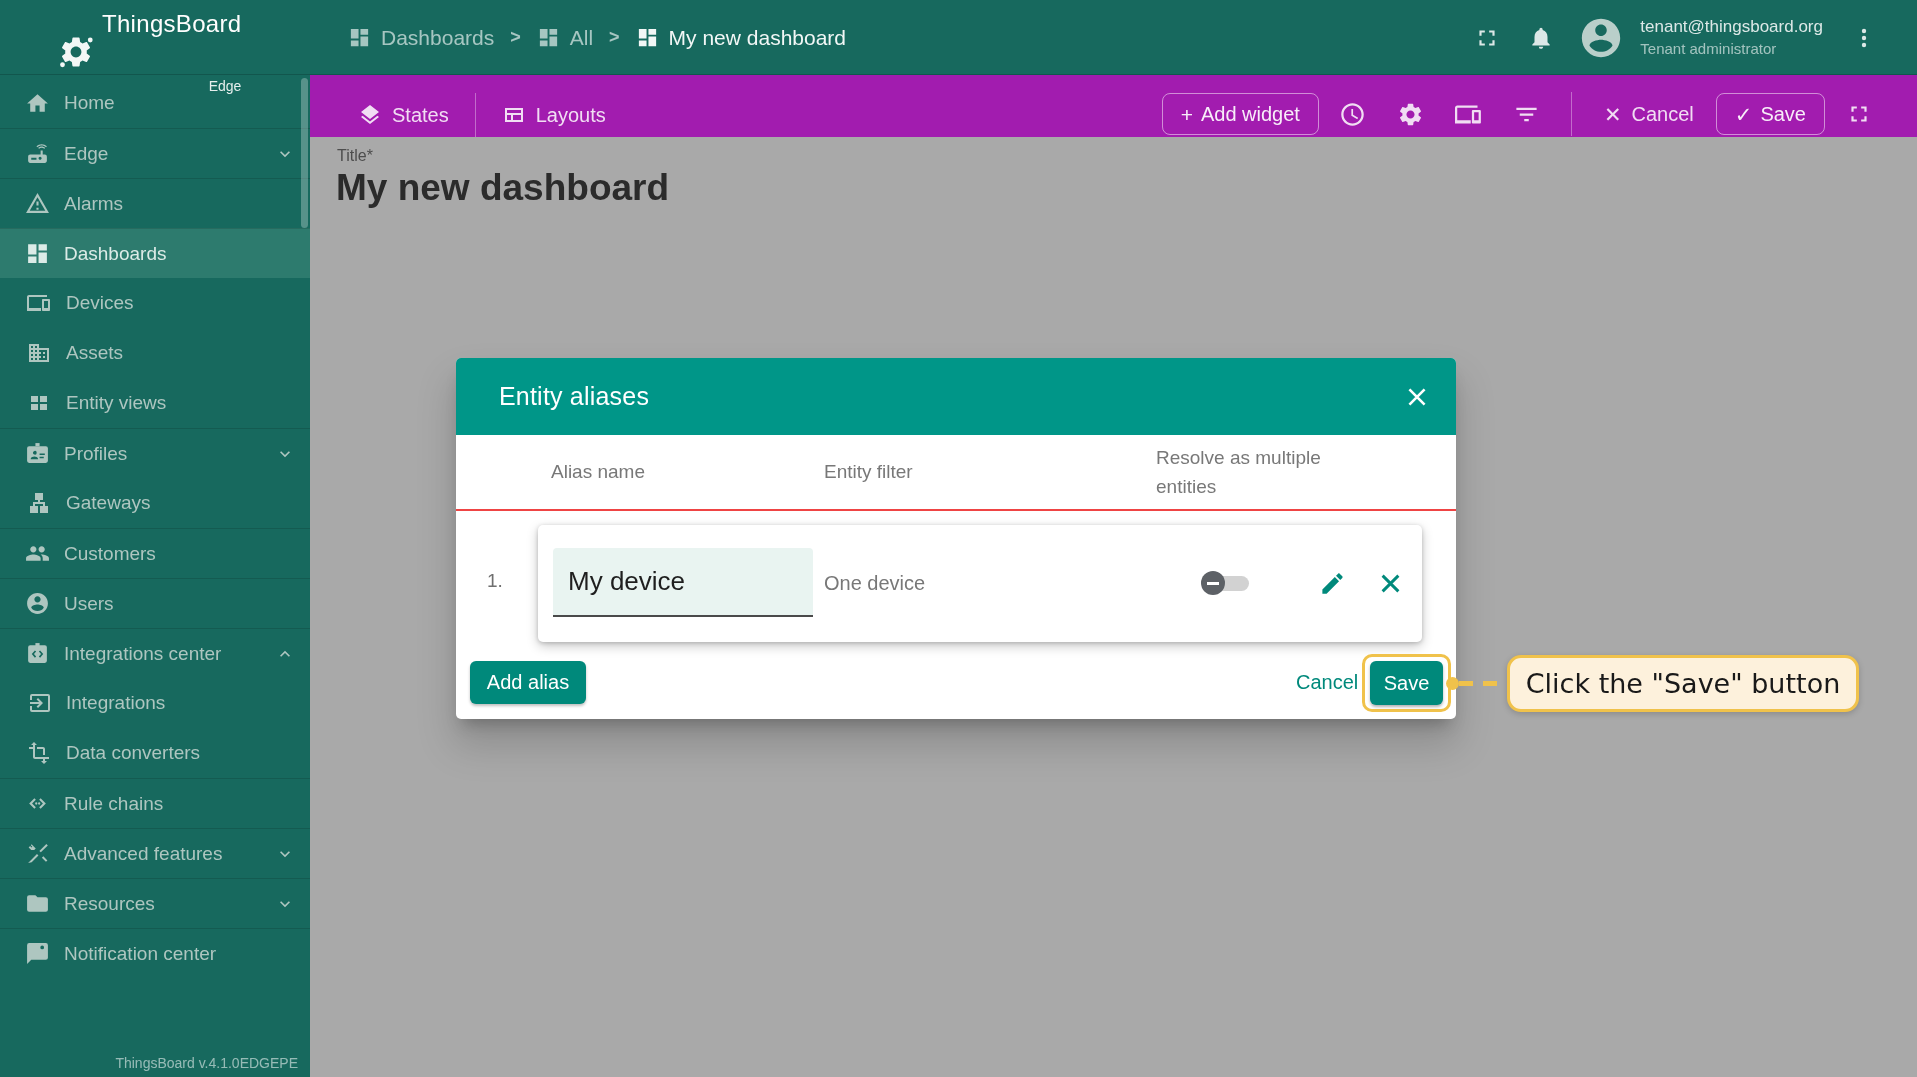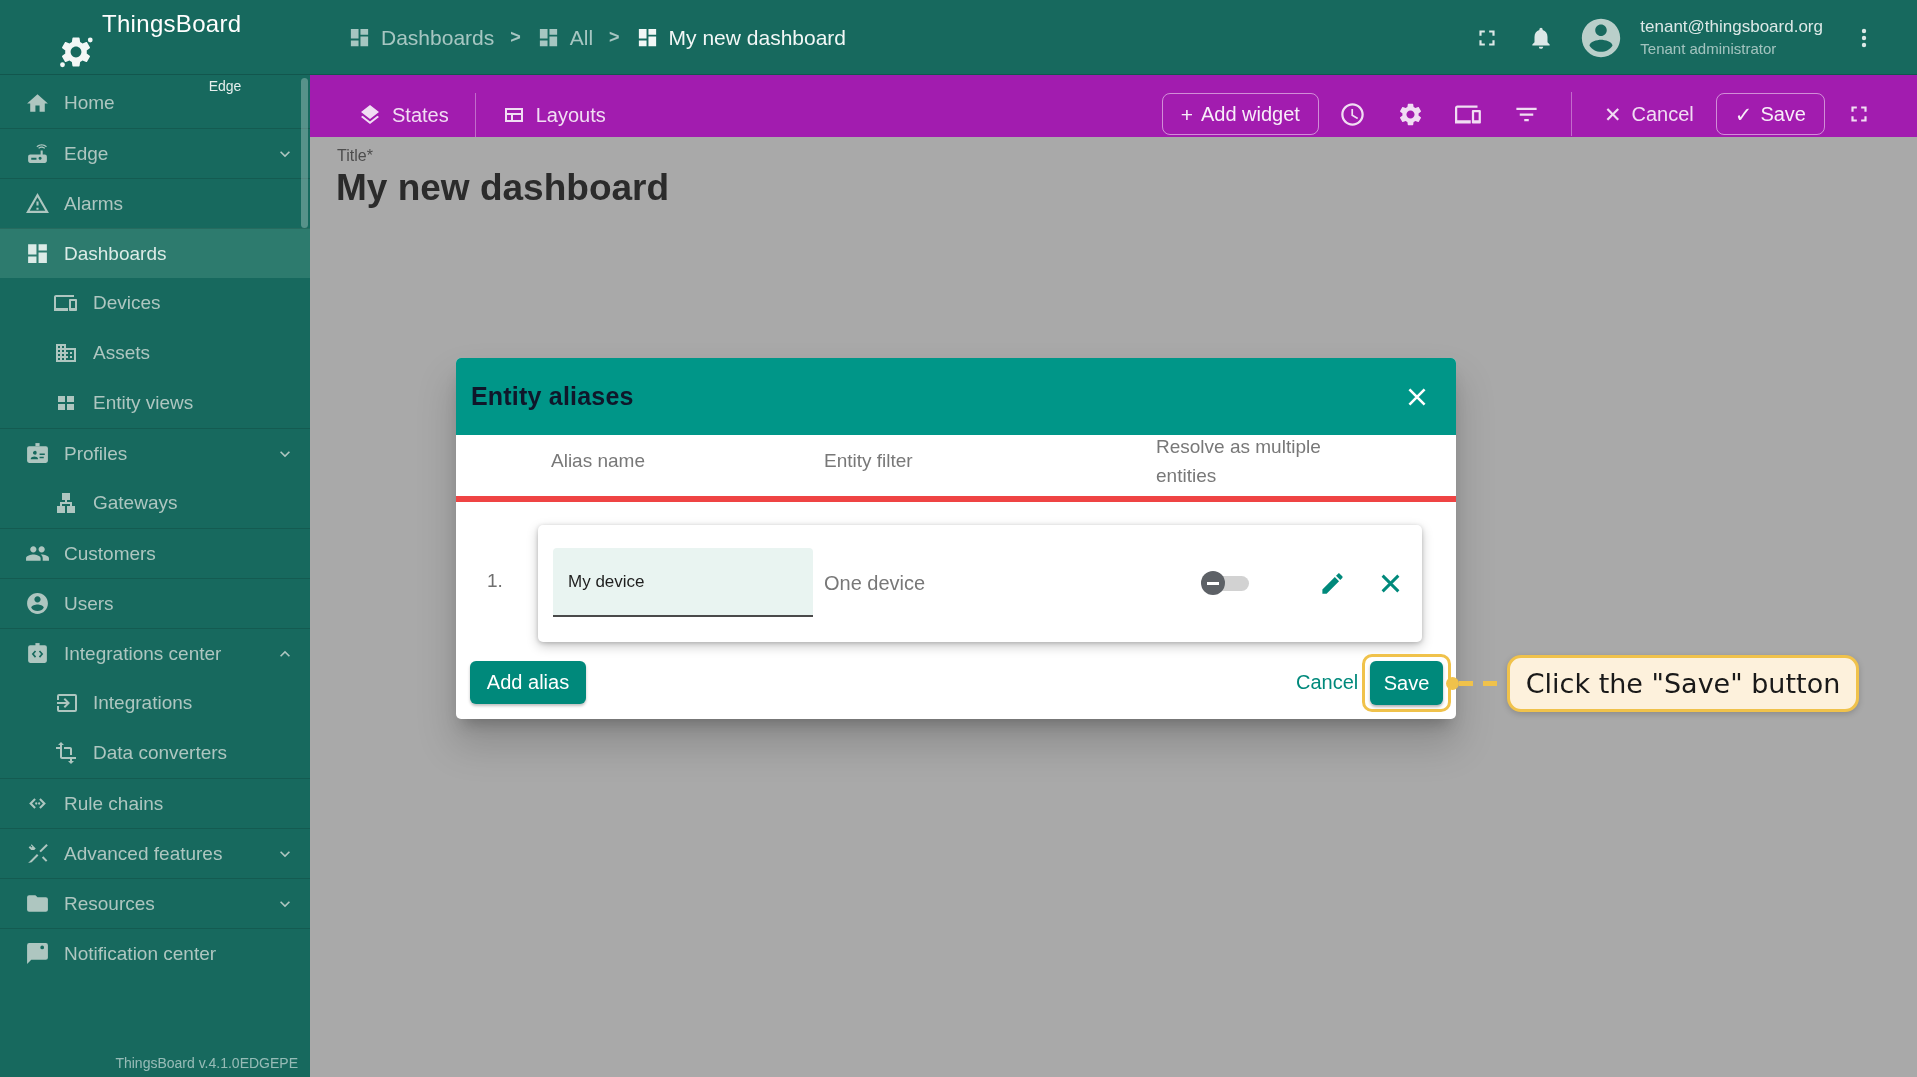--- a/index.html
+++ b/index.html
@@ -26,21 +26,21 @@
   .user-text { display:flex; flex-direction:column; justify-content:center; margin:0 10px 0 8px; }
   .user-email { font-size:17px; color:rgba(255,255,255,0.85); line-height:1.35; }
   .user-role { font-size:15px; color:rgba(255,255,255,0.60); line-height:1.35; }
 
   
   .sidebar { position:absolute; left:0; top:75px; width:310px; height:1002px; background:#17695e; z-index:4; padding-top:3px; }
   .nav-item { display:flex; align-items:center; height:50px; padding-left:24px; padding-right:14px;
               color:#aec6c0; cursor:pointer; }
   .nav-item.top { border-top:1px solid rgba(0,0,0,0.13); }
   .nav-item.first { border-top:none; }
-  .nav-item.child { padding-left:53px; }
+  .nav-item.child { padding-left:26px; }
   .nav-item.active { background:#2d7b6e; color:#dcebe7; }
   .nav-icon { width:26px; height:26px; display:flex; align-items:center; justify-content:center; flex:none; }
   .nav-label { font-size:19px; font-weight:500; margin-left:14px; white-space:nowrap; }
   .nav-chevron { margin-left:auto; width:22px; height:22px; display:flex; align-items:center; justify-content:center; }
   .sb-scrollthumb { position:absolute; right:2px; top:3px; width:7px; height:150px;
                     background:rgba(255,255,255,0.28); border-radius:4px; }
   .sb-version { position:absolute; right:12px; bottom:6px; font-size:14px; color:rgba(255,255,255,0.55); }
 
   
   .toolbar { position:absolute; left:310px; top:75px; width:1607px; height:62px; background:#a21caf;
@@ -62,35 +62,35 @@
   .content { position:absolute; left:310px; top:137px; width:1607px; height:940px; background:#a9a9a9; }
   .page-title-label { position:absolute; left:27px; top:10px; font-size:16px; color:#4d4d4d; }
   .page-title { position:absolute; left:26px; top:30px; font-size:37px; font-weight:700; color:#2b2b2b; }
 
   
   .dialog { position:absolute; left:456px; top:358px; width:1000px; height:361px; background:#fff;
             border-radius:5px; box-shadow:0 11px 15px -7px rgba(0,0,0,.25), 0 24px 38px 3px rgba(0,0,0,.16);
             z-index:10; }
   .dlg-header { position:absolute; left:0; top:0; width:100%; height:77px; background:#009688;
                 border-radius:5px 5px 0 0; display:flex; align-items:center; }
-  .dlg-title { margin-left:15px; font-size:25px; font-weight:700; color:#0f172a; letter-spacing:.2px; }
+  .dlg-title { margin-left:43px; font-size:25px; font-weight:400; color:#ffffff; letter-spacing:.2px; }
   .dlg-close { position:absolute; right:24px; top:24px; width:30px; height:30px; border:none; background:transparent;
                color:#fff; cursor:pointer; display:flex; align-items:center; justify-content:center; }
-  .dlg-cols { position:absolute; left:0; top:67px; width:100%; height:77px; border-bottom:6px solid #ef4444; }
+  .dlg-cols { position:absolute; left:0; top:76px; width:100%; height:77px; border-bottom:2px solid #ef4444; }
   .dlg-col { position:absolute; font-size:19px; color:#787878; top:50%; transform:translateY(-50%); }
   .col-alias { left:95px; }
   .col-filter { left:368px; }
   .col-resolve { left:700px; width:165px; line-height:1.55; transform:translateY(-50%); }
   .row-num { position:absolute; left:31px; top:212px; font-size:19px; color:#6f6f6f; }
   .row-card { position:absolute; left:82px; top:167px; width:884px; height:117px; background:#fff; border-radius:5px;
               box-shadow:0 1px 4px rgba(0,0,0,.18), 0 4px 12px rgba(0,0,0,.22); }
   .alias-input-wrap { position:absolute; left:15px; top:23px; width:260px; height:69px; background:#e9f4f1;
                       border-bottom:2px solid #4a4a4a; border-radius:4px 4px 0 0; }
   .alias-input { width:100%; height:100%; border:none; background:transparent; padding:0 15px;
-                 font-size:17px; color:#1f1f1f; font-family:inherit; outline:none; }
+                 font-size:26px; color:#1f1f1f; font-family:inherit; outline:none; }
   .filter-text { position:absolute; left:286px; top:0; height:117px; display:flex; align-items:center;
                  font-size:20px; color:#787878; }
   .toggle { position:absolute; left:663px; top:44px; width:48px; height:28px; cursor:pointer; }
   .toggle-track { position:absolute; left:8px; top:7px; width:40px; height:15px; background:#d2d2d2; border-radius:8px; }
   .toggle-thumb { position:absolute; left:0; top:2px; width:24px; height:24px; background:#5d6166; border-radius:50%; }
   .toggle-thumb::after { content:""; position:absolute; left:6px; top:11px; width:12px; height:2.5px; background:#fff; }
   .row-action { position:absolute; top:36px; width:44px; height:44px; border:none; background:transparent;
                 color:#00897b; cursor:pointer; display:flex; align-items:center; justify-content:center; }
   .act-edit { left:772px; }
   .act-remove { left:830px; }

